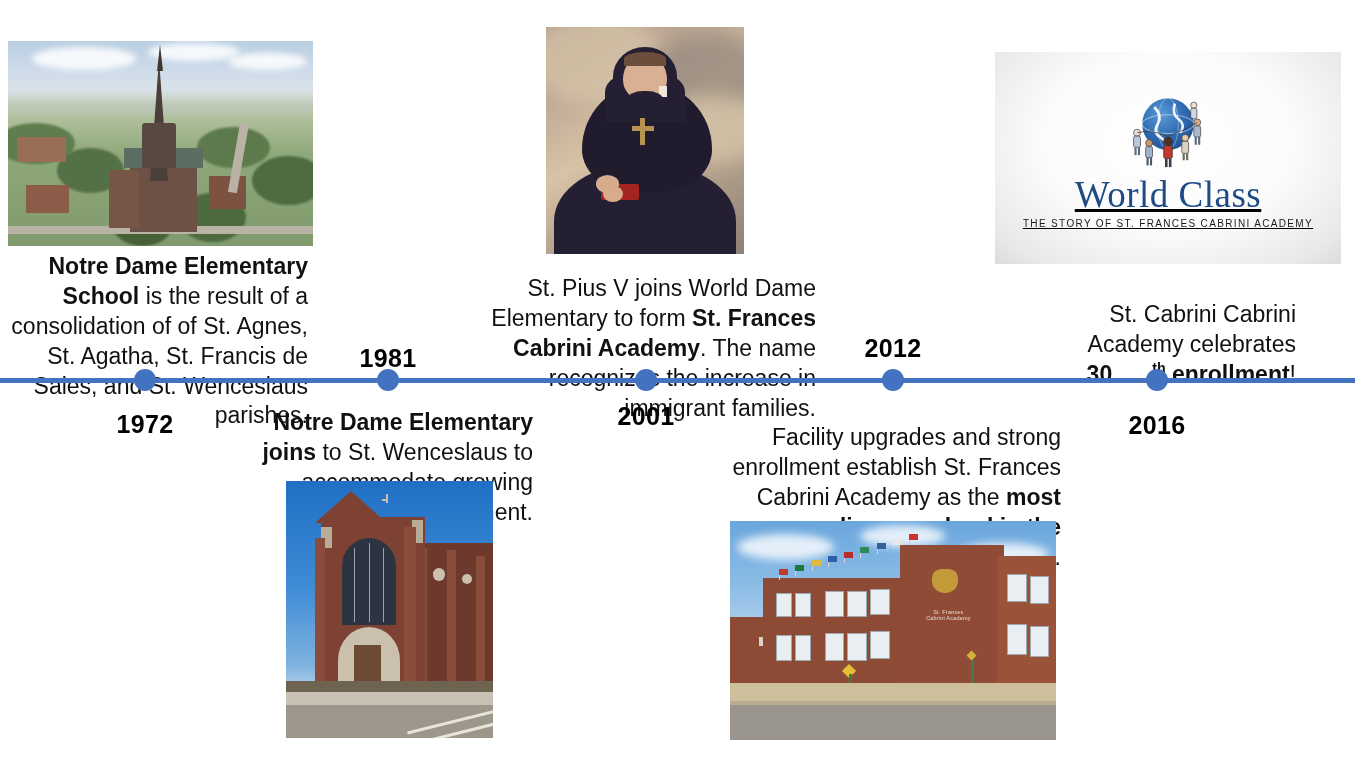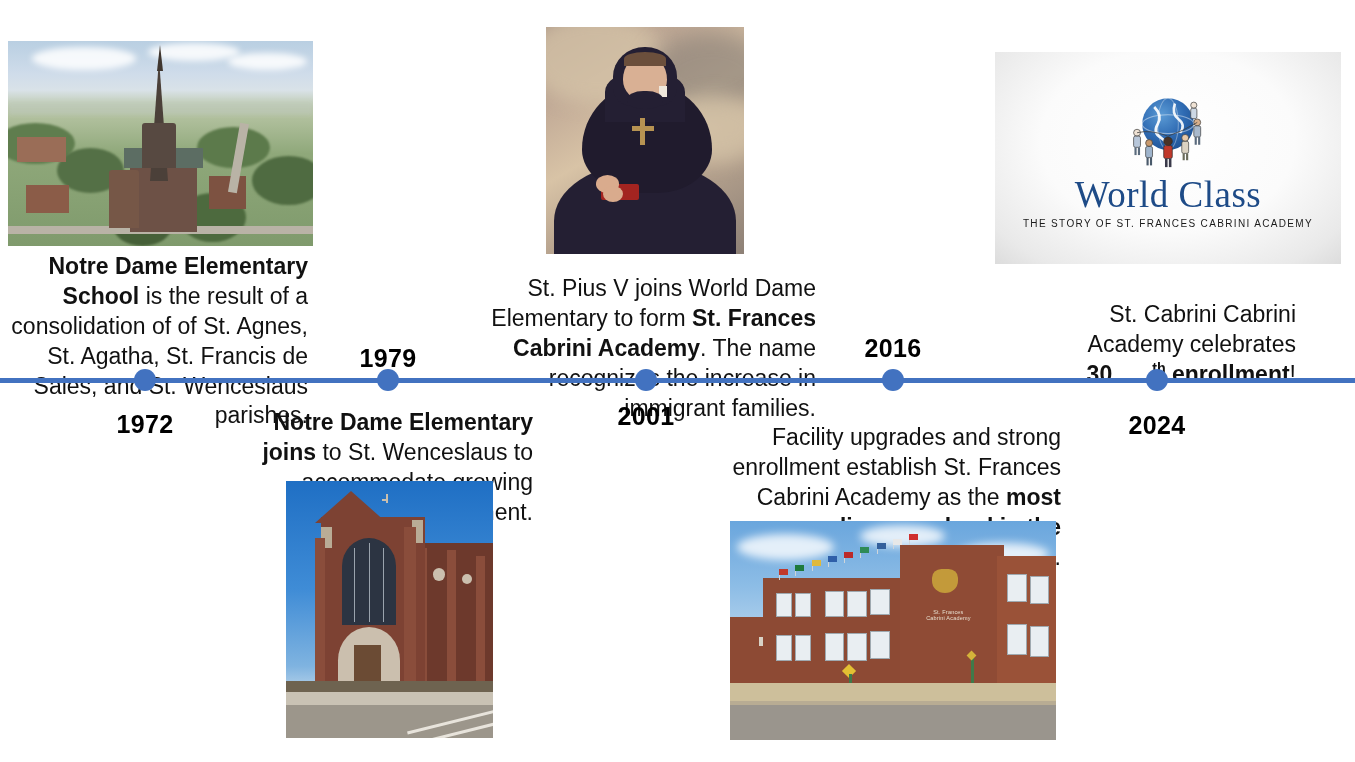--- a/index.html
+++ b/index.html
@@ -26,21 +26,21 @@
 
   
   .caption{
     position:absolute;text-align:right;font-size:23px;line-height:1.30;
     color:#111;
   }
   .caption b{font-weight:bold;}
   .caption sup{font-size:.62em;vertical-align:super;line-height:0;margin-left:40px;}
 
   
-  .pic{position:absolute;overflow:hidden;background:#ddd;}
+  .pic{position:absolute;overflow:hidden;background:#ddd;text-decoration:underline;}
 
   
   .aerial{background:linear-gradient(#b9cfe2 0%,#cfdcea 16%,#d9e2e8 24%,#b9c6a6 33%,#8fa87a 55%,#7f9a6c 100%);}
   .aerial .sky-cloud{position:absolute;background:rgba(255,255,255,.85);border-radius:50%;filter:blur(3px);}
   .aerial .horizon{position:absolute;left:0;right:0;top:30%;height:6%;background:rgba(190,200,190,.55);filter:blur(2px);}
   .aerial .canopy{position:absolute;border-radius:50%;filter:blur(1.2px);}
   .aerial .roofblk{position:absolute;background:#8d5f4a;}
   .aerial .street{position:absolute;background:#b9b3a6;}
   .aerial .church-body{position:absolute;background:#6d5146;border-radius:3px 3px 0 0;}
   .aerial .church-roof{position:absolute;background:#5c6d63;}
@@ -227,24 +227,24 @@
 
   <div class="axis-line"></div>
 
   <div class="node-dot" style="left:134px;"></div>
   <div class="node-dot" style="left:377px;"></div>
   <div class="node-dot" style="left:635px;"></div>
   <div class="node-dot" style="left:882px;"></div>
   <div class="node-dot" style="left:1146px;"></div>
 
   <div class="year" style="left:85px;top:410px;width:120px;">1972</div>
-  <div class="year" style="left:328px;top:344px;width:120px;">1979</div>
+  <div class="year" style="left:328px;top:344px;width:120px;">1981</div>
   <div class="year" style="left:586px;top:402px;width:120px;">2001</div>
-  <div class="year" style="left:833px;top:334px;width:120px;">2016</div>
-  <div class="year" style="left:1097px;top:411px;width:120px;">2024</div>
+  <div class="year" style="left:833px;top:334px;width:120px;">2012</div>
+  <div class="year" style="left:1097px;top:411px;width:120px;">2016</div>
 
   <div class="caption" style="left:243px;top:408px;width:290px;">
     <b>Notre Dame Elementary joins</b><span> to St. Wenceslaus to accommodate growing enrollment.</span>
   </div>
 
   <div class="pic church" style="left:286px;top:481px;width:207px;height:257px;">
     <div class="cross-top" style="left:48.5%;top:5%;width:2px;height:9px;"></div>
     <div class="cross-top" style="left:46.5%;top:7%;width:6px;height:2px;"></div>
 
     <div class="nave" style="left:62%;top:24%;width:38%;height:56%;"></div>

